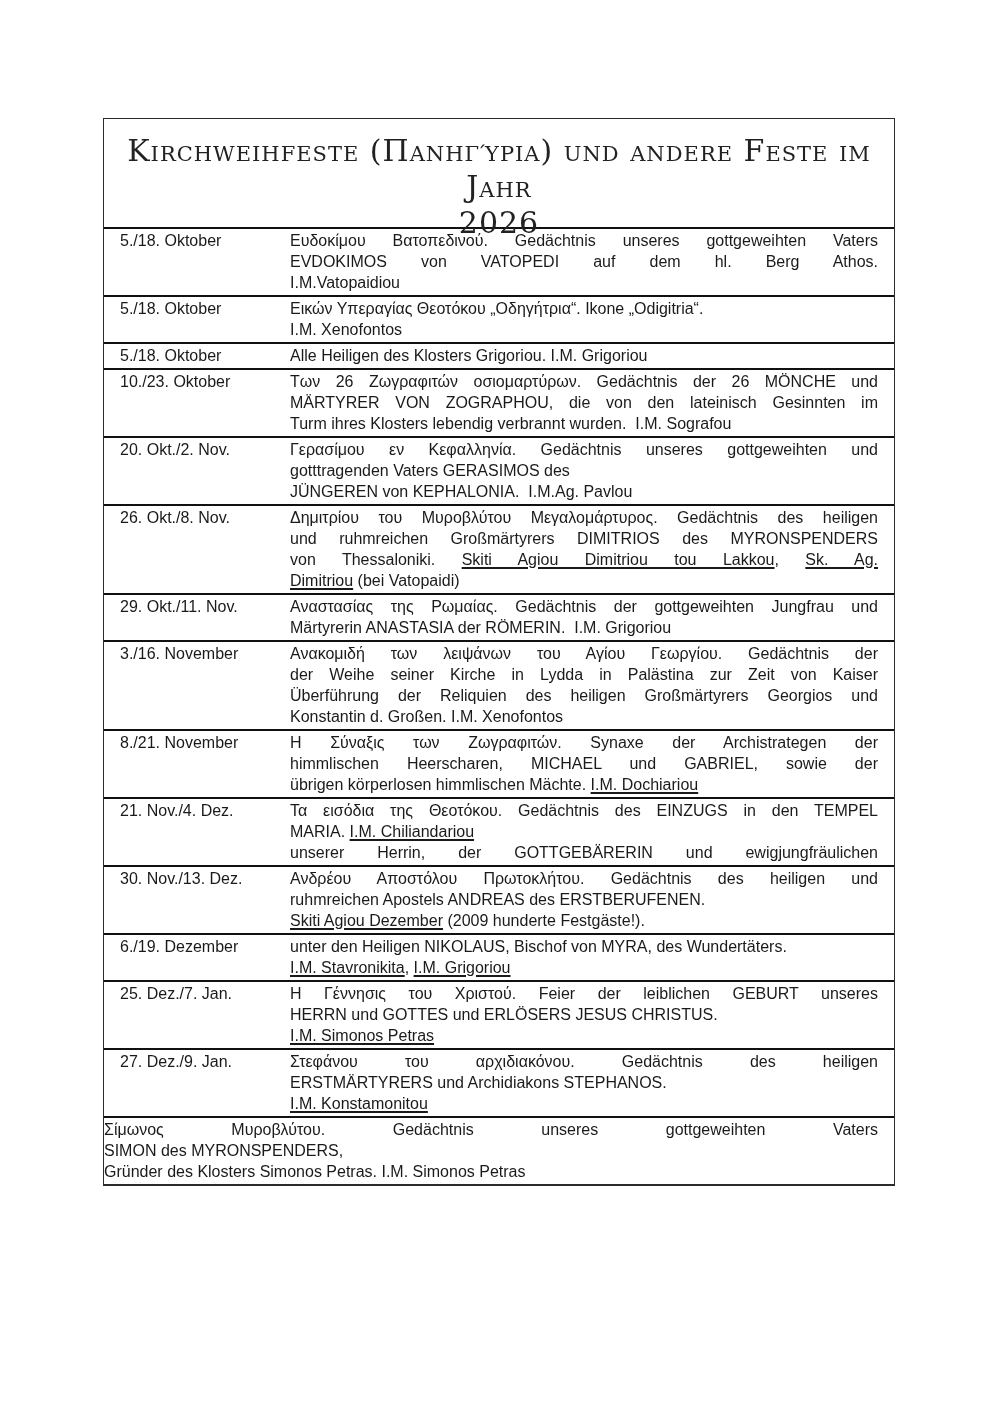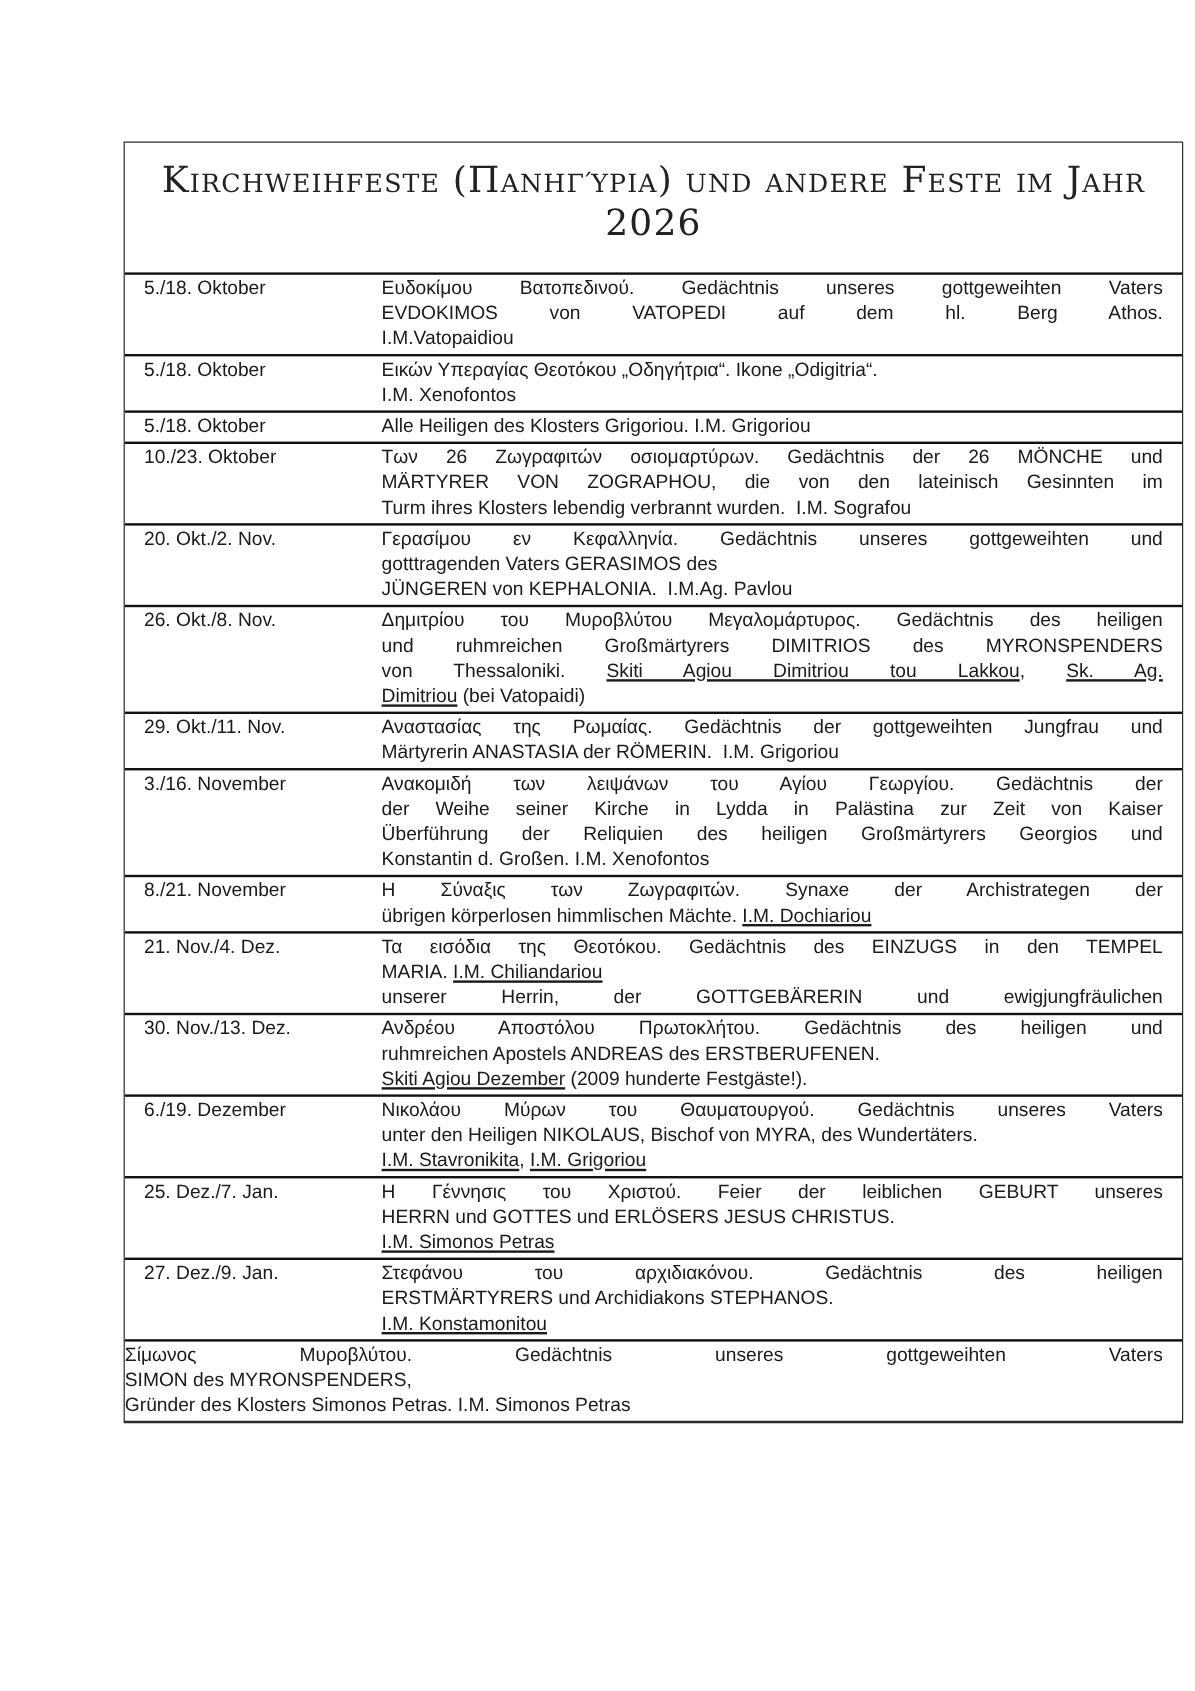--- a/index.html
+++ b/index.html
@@ -13,21 +13,21 @@
     position: relative;
     width: 996px;
     height: 1409px;
     background: #ffffff;
     overflow: hidden;
   }
   .feast-table {
     position: absolute;
     left: 103px;
     top: 118px;
-    width: 883px;
+    width: 792px;
     box-sizing: border-box;
     border: 1px solid #2b2b2b;
     background: #ffffff;
   }
   .title-cell {
     box-sizing: border-box;
     height: 110px;
     border-bottom: 2px solid #111111;
     text-align: center;
     padding-top: 14px;
@@ -35,21 +35,20 @@
     font-variant-caps: small-caps;
     font-weight: 500;
     font-size: 30px;
     line-height: 36px;
     letter-spacing: 1px;
     color: #222222;
   }
   .row {
     display: flex;
     border-bottom: 2px solid #111111;
-    gap: 28px;
   }
   .row:last-child { border-bottom: none; }
   .feast-table { border-bottom-width: 2px; }
   .cell {
     font-size: 16px;
     line-height: 21px;
     padding-top: 1px;
     padding-bottom: 2px;
   }
   .date {
@@ -141,20 +140,21 @@
             <div class="line j"><span class="seg">Ανακομιδή των λειψάνων του Αγίου Γεωργίου. Gedächtnis der</span></div>
             <div class="line j"><span class="seg">der Weihe seiner Kirche in Lydda in Palästina zur Zeit von Kaiser</span></div>
             <div class="line j"><span class="seg">Überführung der Reliquien des heiligen Großmärtyrers Georgios und</span></div>
             <div class="line"><span class="seg">Konstantin d. Großen. </span><span class="seg b">I.M. Xenofontos</span></div>
           </div>
         </div>
         <div class="row">
           <div class="cell date">8./21. November</div>
           <div class="cell desc">
             <div class="line j"><span class="seg">Η Σύναξις των Ζωγραφιτών. Synaxe der Archistrategen der</span></div>
+            <div class="line j"><span class="seg">himmlischen Heerscharen, MICHAEL und GABRIEL, sowie der</span></div>
             <div class="line"><span class="seg">übrigen körperlosen himmlischen Mächte. </span><span class="seg b u">I.M. Dochiariou</span></div>
           </div>
         </div>
         <div class="row">
           <div class="cell date">21. Nov./4. Dez.</div>
           <div class="cell desc">
             <div class="line j"><span class="seg">Τα εισόδια της Θεοτόκου. Gedächtnis des EINZUGS in den TEMPEL</span></div>
             <div class="line"><span class="seg">MARIA. </span><span class="seg b u">I.M. Chiliandariou</span></div>
             <div class="line j"><span class="seg">unserer Herrin, der GOTTGEBÄRERIN und ewigjungfräulichen</span></div>
           </div>
@@ -163,21 +163,20 @@
           <div class="cell date">30. Nov./13. Dez.</div>
           <div class="cell desc">
             <div class="line j"><span class="seg">Ανδρέου Αποστόλου Πρωτοκλήτου. Gedächtnis des heiligen und</span></div>
             <div class="line"><span class="seg">ruhmreichen Apostels ANDREAS des ERSTBERUFENEN.</span></div>
             <div class="line"><span class="seg b u">Skiti Agiou Dezember</span><span class="seg"> (2009 hunderte Festgäste!).</span></div>
           </div>
         </div>
         <div class="row">
           <div class="cell date">6./19. Dezember</div>
           <div class="cell desc">
-            <div class="line j"><span class="seg">Νικολάου Μύρων του Θαυματουργού. Gedächtnis unseres Vaters</span></div>
             <div class="line"><span class="seg">unter den Heiligen NIKOLAUS, Bischof von MYRA, des Wundertäters.</span></div>
             <div class="line"><span class="seg b u">I.M. Stavronikita</span><span class="seg">, </span><span class="seg b u">I.M. Grigoriou</span></div>
           </div>
         </div>
         <div class="row">
           <div class="cell date">25. Dez./7. Jan.</div>
           <div class="cell desc">
             <div class="line j"><span class="seg">Η Γέννησις του Χριστού. Feier der leiblichen GEBURT unseres</span></div>
             <div class="line"><span class="seg">HERRN und GOTTES und ERLÖSERS JESUS CHRISTUS.</span></div>
             <div class="line"><span class="seg b u">I.M. Simonos Petras</span></div>

